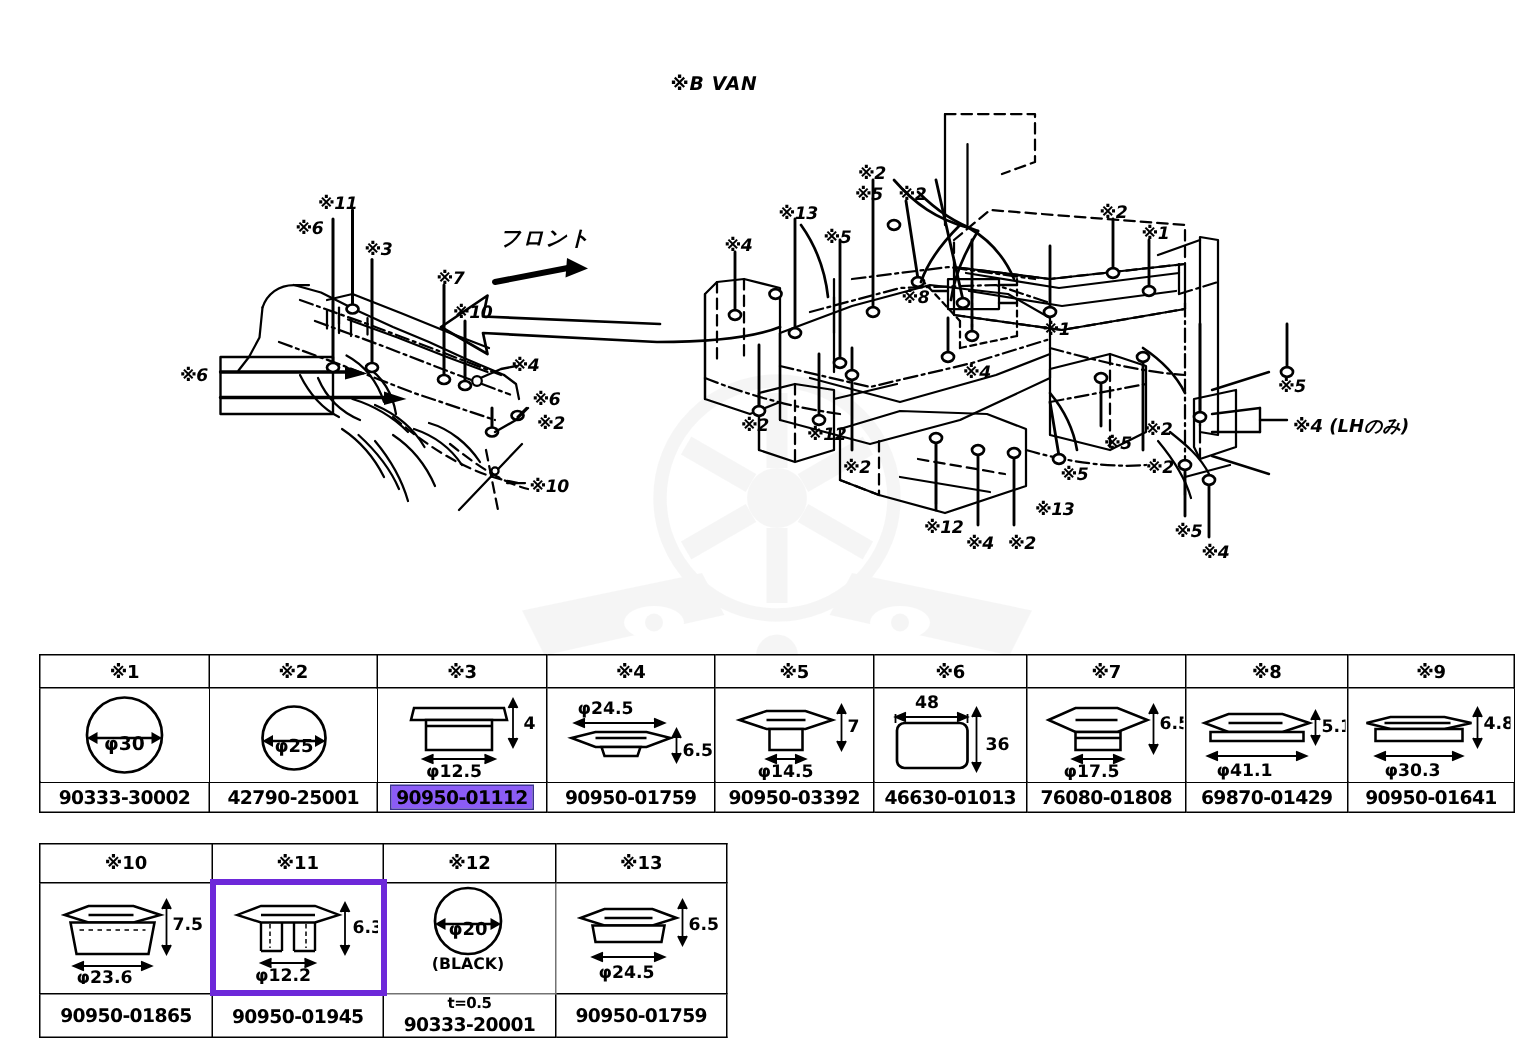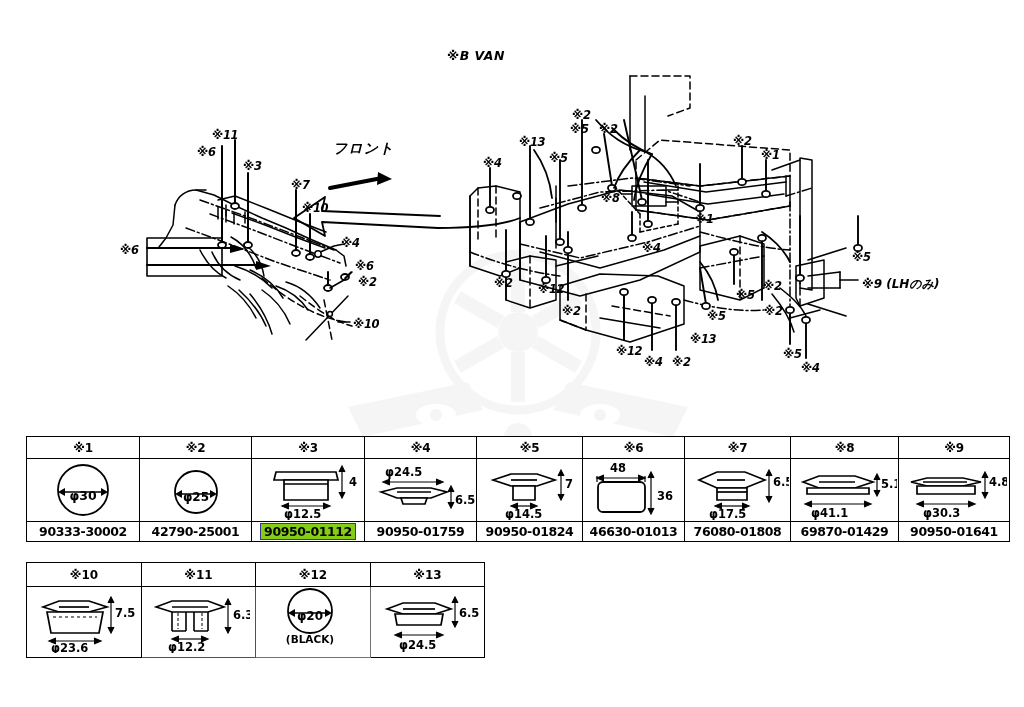--- a/index.html
+++ b/index.html
@@ -51,21 +51,21 @@
     left: 447px;
     top: 48px;
     font-size: 12.5px;
     font-weight: 700;
     letter-spacing: 0.5px;
   }
 
   #front-text {
     position: absolute;
     left: 333px;
-    top: 140px;
+    top: 150px;
     font-size: 14px;
     font-weight: 700;
     letter-spacing: 1px;
   }
 
   #lh-only {
     position: absolute;
     left: 862px;
     top: 276px;
     font-size: 12px;
@@ -103,21 +103,21 @@
     font-weight: 700;
     letter-spacing: -0.4px;
     white-space: nowrap;
   }
   #legend-table .pn-wrap {
     display: inline-block;
     padding: 1px 3px;
     line-height: 1.05;
   }
   .pn-highlight {
-    background: #84cc16;
+    background: #8b5cf6;
     outline: 1px solid #3b3391;
   }
   .pn-sub {
     display: block;
     font-size: 10px;
     font-weight: 700;
     letter-spacing: -0.3px;
   }
 
   .fig svg { display: block; margin: 0 auto; }
@@ -383,21 +383,21 @@
         <path d="M652 154 C 642 170 636 186 634 200" stroke-width="1.8"></path>
         <path d="M646 152 C 660 160 670 172 676 186" stroke-width="1.8"></path>
         <path d="M534 150 C 544 164 550 180 552 198" stroke-width="1.8"></path>
         <path d="M700 262 C 710 274 716 288 718 300" stroke-width="1.8"></path>
         <path d="M762 232 C 774 240 784 250 790 262" stroke-width="1.8"></path>
       </g>
     </g>
   </svg>
 
   <div id="front-text">フロント</div>
-  <div id="lh-only">※9 (LHのみ)</div>
+  <div id="lh-only">※4 (LHのみ)</div>
 
   <div>
     <span class="lbl" style="left:212px;top:130px;">※11</span>
     <span class="lbl" style="left:197px;top:147px;">※6</span>
     <span class="lbl" style="left:243px;top:161px;">※3</span>
     <span class="lbl" style="left:291px;top:180px;">※7</span>
     <span class="lbl" style="left:302px;top:203px;">※10</span>
     <span class="lbl" style="left:120px;top:245px;">※6</span>
     <span class="lbl" style="left:341px;top:238px;">※4</span>
     <span class="lbl" style="left:355px;top:261px;">※6</span>
@@ -621,21 +621,21 @@
     <td class="pn">
       <span class="pn-wrap">42790-25001</span>
     </td>
     <td class="pn">
       <span class="pn-wrap pn-highlight">90950-01112</span>
     </td>
     <td class="pn">
       <span class="pn-wrap">90950-01759</span>
     </td>
     <td class="pn">
-      <span class="pn-wrap">90950-01824</span>
+      <span class="pn-wrap">90950-03392</span>
     </td>
     <td class="pn">
       <span class="pn-wrap">46630-01013</span>
     </td>
     <td class="pn">
       <span class="pn-wrap">76080-01808</span>
     </td>
     <td class="pn">
       <span class="pn-wrap">69870-01429</span>
     </td>
@@ -672,21 +672,21 @@
           <path d="M81 40 L84 46 L87 40" fill="#000"></path>
           <path d="M24 54 L72 54"></path>
           <path d="M29 51 L22 54 L29 57" fill="#000"></path>
           <path d="M67 51 L74 54 L67 57" fill="#000"></path>
         </g>
         <text x="88" y="30" font-size="11.5" font-weight="bold" font-family="DejaVu Sans, sans-serif">7.5</text>
         <text x="24" y="65" font-size="11.5" font-weight="bold" font-family="DejaVu Sans, sans-serif">φ23.6</text>
       </svg>
     </td>
 
-    <td style="border:1px solid #6d28d9;height:66px;padding:0;">
+    <td style="border:4px solid #6d28d9;height:66px;padding:0;">
       <svg width="108" height="66" viewBox="0 0 108 66">
         <g fill="#fff" stroke="#000" stroke-width="1.6">
           <path d="M14 20 L30 14 L66 14 L82 20 L66 25 L30 25 Z"></path>
           <path d="M30 20 L66 20"></path>
           <path d="M30 25 L30 44 M44 25 L44 44 M52 25 L52 44 M66 25 L66 44"></path>
           <path d="M30 44 L44 44 M52 44 L66 44"></path>
           <path d="M36 26 L36 42" stroke-dasharray="3,2" stroke-width="1"></path>
           <path d="M60 26 L60 42" stroke-dasharray="3,2" stroke-width="1"></path>
         </g>
         <g stroke="#000" stroke-width="1.2" fill="none">
@@ -727,16 +727,31 @@
           <path d="M26 48 L70 48"></path>
           <path d="M31 45 L24 48 L31 51" fill="#000"></path>
           <path d="M65 45 L72 48 L65 51" fill="#000"></path>
         </g>
         <text x="88" y="30" font-size="11.5" font-weight="bold" font-family="DejaVu Sans, sans-serif">6.5</text>
         <text x="28" y="62" font-size="11.5" font-weight="bold" font-family="DejaVu Sans, sans-serif">φ24.5</text>
       </svg>
     </td>
   </tr>
 
+  <tr>
+    <td style="border:1px solid #000;height:19px;text-align:center;font-size:12.5px;font-weight:700;letter-spacing:-0.4px;">
+      <span class="pn-wrap">90950-01865</span>
+    </td>
+    <td style="border:1px solid #000;height:19px;text-align:center;font-size:12.5px;font-weight:700;letter-spacing:-0.4px;">
+      <span class="pn-wrap">90950-01945</span>
+    </td>
+    <td style="border:1px solid #000;height:19px;text-align:center;font-size:12.5px;font-weight:700;letter-spacing:-0.4px;position:relative;">
+      <span class="pn-sub">t=0.5</span>
+      <span class="pn-wrap">90333-20001</span>
+    </td>
+    <td style="border:1px solid #000;height:19px;text-align:center;font-size:12.5px;font-weight:700;letter-spacing:-0.4px;">
+      <span class="pn-wrap">90950-01759</span>
+    </td>
+  </tr>
 </tbody>
   </table>
 
 <div id="diagram-id">581383J</div>
 
 </body></html>

